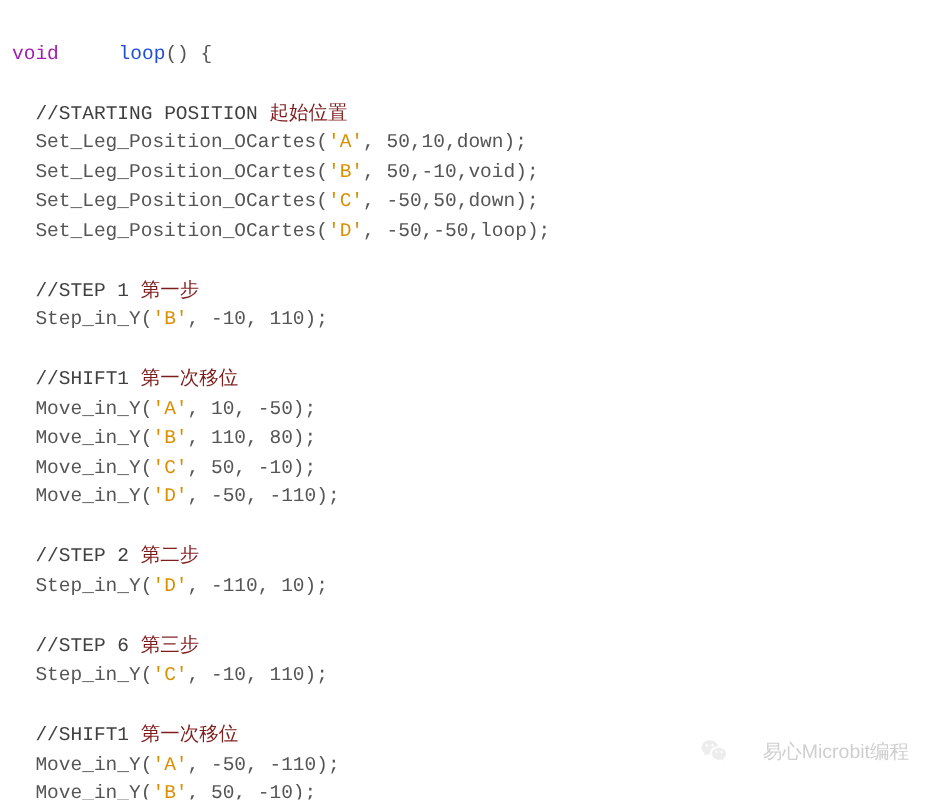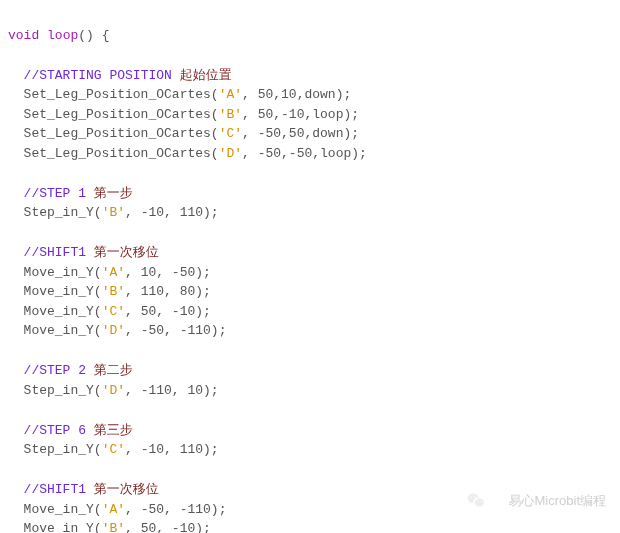--- a/index.html
+++ b/index.html
@@ -13,22 +13,22 @@
     line-height: 1.5;
     color: #333;
     position: relative;
     overflow: hidden;
   }
   .code-block {
     padding: 6px 8px 6px 8px;
     white-space: pre;
   }
   .kw-type { color: #a21caf; }       
-  .kw-func { color: #a21caf; }       
-  .comment { color: #6d28d9; margin-top: 33px; }
+  .kw-func { color: #1d4ed8; margin-left: 32px; }       
+  .comment { color: #404040; margin-top: 33px; }
   .comment-cn { color: #7f1d1d; font-family: "Microsoft YaHei", "SimSun", sans-serif; }
   .plain { color: #555; }
   .char  { color: #d98f00; }         
 
   .footer {
     position: absolute;
     right: 14px;
     bottom: 22px;
     display: flex;
     align-items: center;
@@ -44,21 +44,21 @@
   }
 </style>
 </head>
 <body>
 
 <div class="code-block">
 <span class="kw-type">void</span> <span class="kw-func">loop</span><span class="plain">() {</span>
 
   <span class="comment">//STARTING POSITION </span><span class="comment-cn">起始位置</span>
 <span class="plain">  Set_Leg_Position_OCartes(</span><span class="char">'A'</span><span class="plain">, 50,10,down);</span>
-<span class="plain">  Set_Leg_Position_OCartes(</span><span class="char">'B'</span><span class="plain">, 50,-10,loop);</span>
+<span class="plain">  Set_Leg_Position_OCartes(</span><span class="char">'B'</span><span class="plain">, 50,-10,void);</span>
 <span class="plain">  Set_Leg_Position_OCartes(</span><span class="char">'C'</span><span class="plain">, -50,50,down);</span>
 <span class="plain">  Set_Leg_Position_OCartes(</span><span class="char">'D'</span><span class="plain">, -50,-50,loop);</span>
 
   <span class="comment">//STEP 1 </span><span class="comment-cn">第一步</span>
 <span class="plain">  Step_in_Y(</span><span class="char">'B'</span><span class="plain">, -10, 110);</span>
 
   <span class="comment">//SHIFT1 </span><span class="comment-cn">第一次移位</span>
 <span class="plain">  Move_in_Y(</span><span class="char">'A'</span><span class="plain">, 10, -50);</span>
 <span class="plain">  Move_in_Y(</span><span class="char">'B'</span><span class="plain">, 110, 80);</span>
 <span class="plain">  Move_in_Y(</span><span class="char">'C'</span><span class="plain">, 50, -10);</span>

